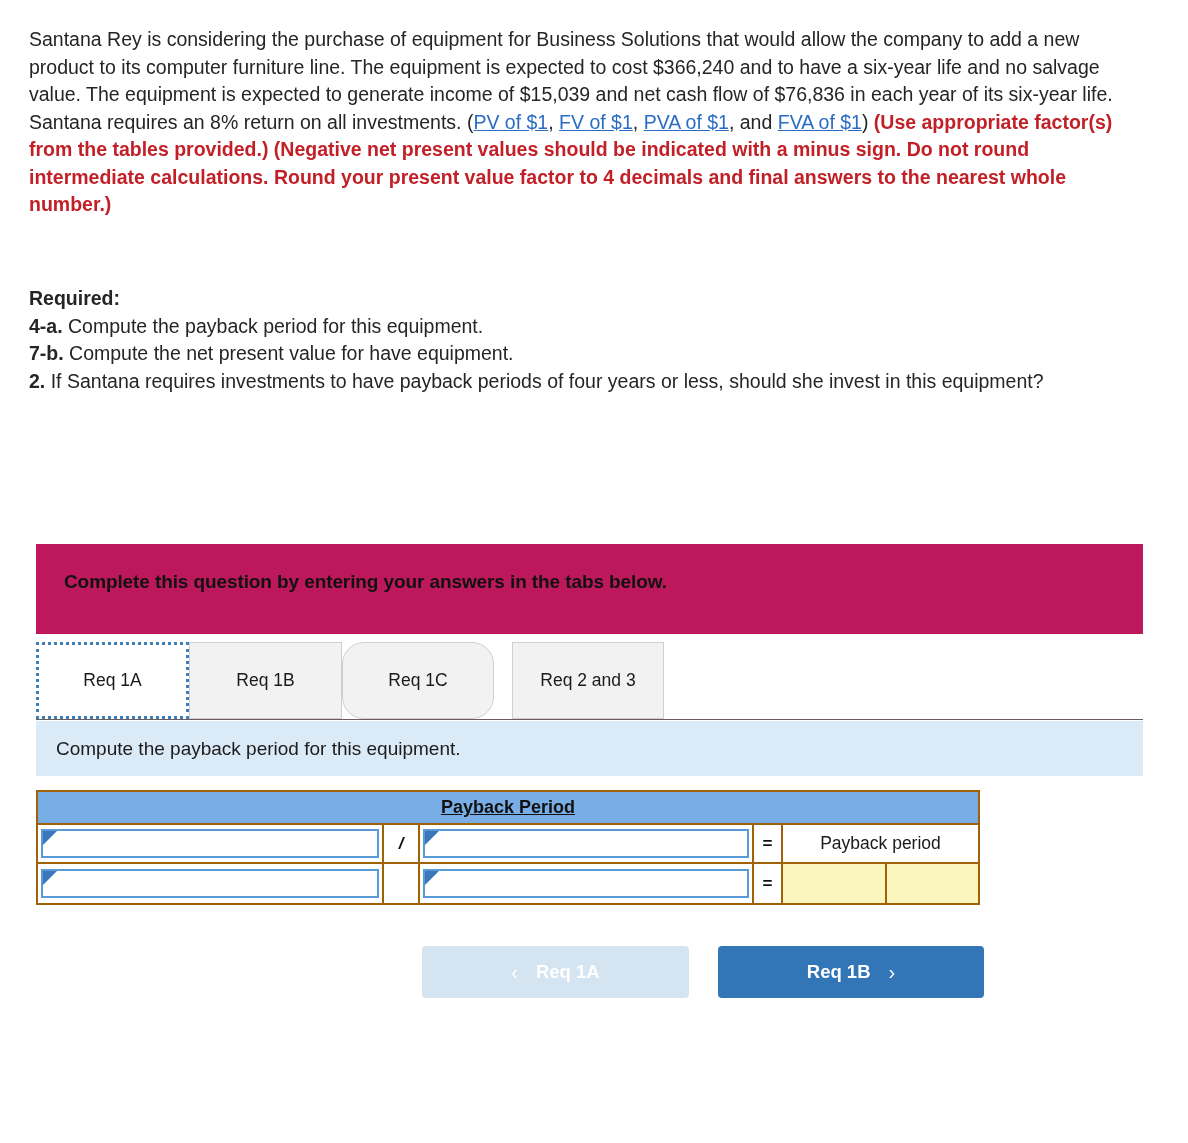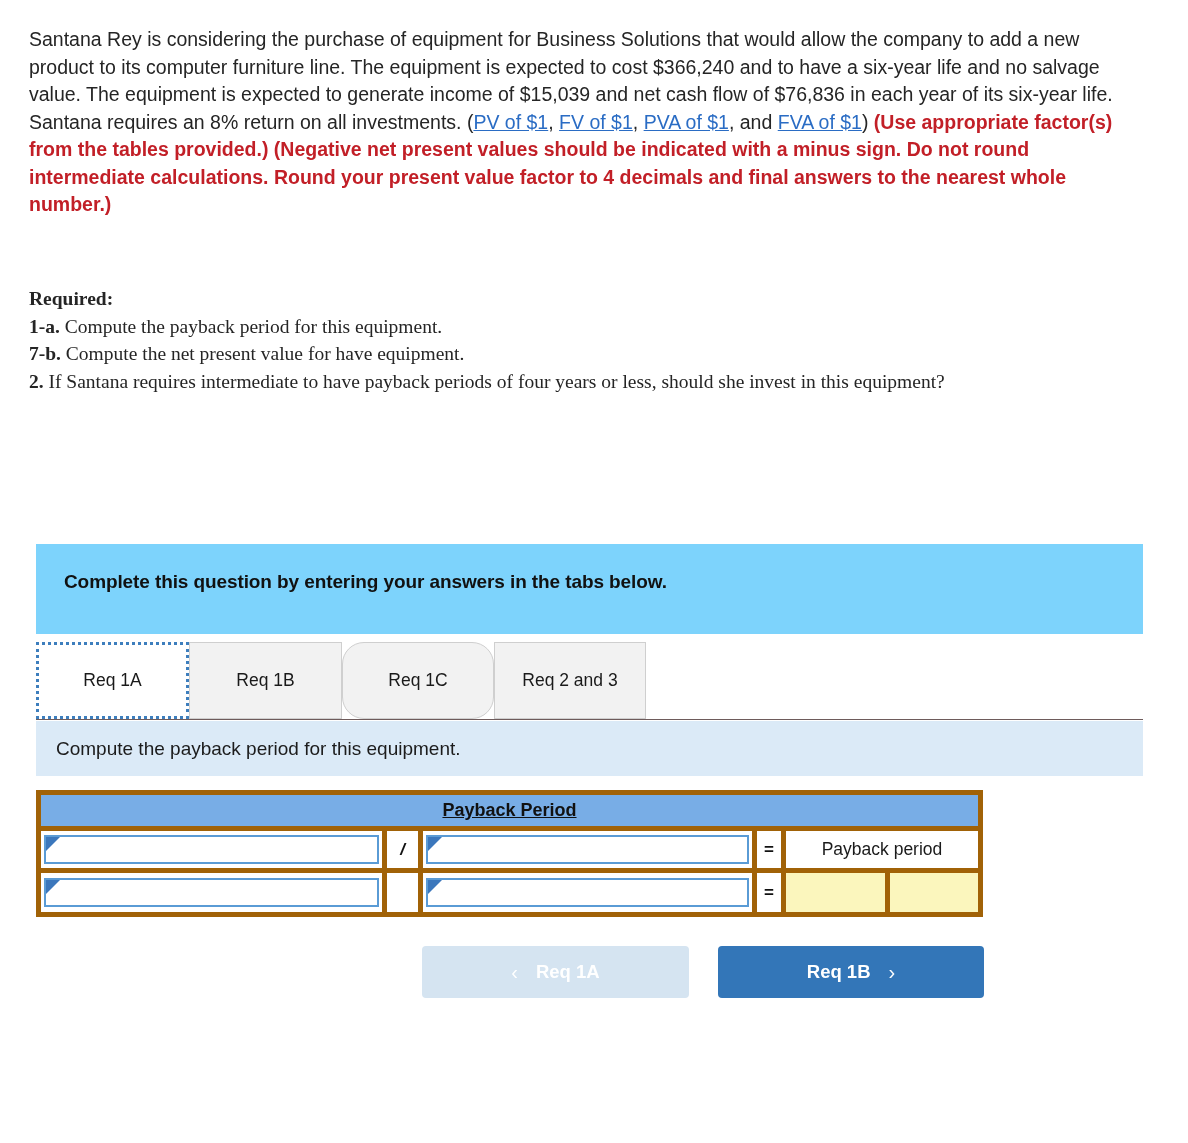--- a/index.html
+++ b/index.html
@@ -40,34 +40,33 @@
 
   
   .required {
     position: absolute;
     left: 29px;
     top: 285px;
     width: 1112px;
     font-size: 19.5px;
     line-height: 27.5px;
     color: #252525;
-    font-family: Liberation Serif, serif;
   }
   .required .hdr { font-weight: bold; }
   .req-line { }
   .req-line b { font-weight: bold; }
 
   
   .banner {
     position: absolute;
     left: 36px;
     top: 544px;
     width: 1107px;
     height: 90px;
-    background: #7dd3fc;
+    background: #be185d;
     box-sizing: border-box;
   }
   .banner-text {
     position: absolute;
     left: 28px;
     top: 27px;
     font-size: 19px;
     font-weight: bold;
     color: #111111;
     letter-spacing: -0.1px;
@@ -103,21 +102,21 @@
     cursor: pointer;
   }
   .tab.active {
     background: #ffffff;
     border: 3px dotted #3d7ebd;
     z-index: 3;
   }
   .tab-0 { left: 0px;   width: 153px; }
   .tab-1 { left: 153px; width: 153px; }
   .tab-2 { left: 306px; width: 152px; border-radius: 22px; }
-  .tab-3 { left: 458px; width: 152px; }
+  .tab-3 { left: 476px; width: 152px; }
 
   
   .instrbar {
     position: absolute;
     left: 36px;
     top: 721px;
     width: 1107px;
     height: 55px;
     background: #dbeaf7;
     display: flex;
@@ -132,21 +131,21 @@
   
   .calc {
     position: absolute;
     left: 36px;
     top: 790px;
     border-collapse: collapse;
     table-layout: fixed;
     font-size: 17px;
   }
   .calc td {
-    border: 5px solid #a16207;
+    border: 2px solid #a16207;
     padding: 0;
     height: 33px;
     vertical-align: middle;
   }
   .calc .head {
     background: #78ade6;
     text-align: center;
     font-weight: bold;
     color: #111111;
   }
@@ -246,23 +245,23 @@
 <body>
 
 <div class="page">
 
   <div class="statement">
     <span>Santana Rey is considering the purchase of equipment for Business Solutions that would allow the company to add a new product to its computer furniture line. The equipment is expected to cost $366,240 and to have a six-year life and no salvage value. The equipment is expected to generate income of $15,039 and net cash flow of $76,836 in each year of its six-year life. Santana requires an 8% return on all investments. (</span><a class="doclink">PV of $1</a><span>, </span><a class="doclink">FV of $1</a><span>, </span><a class="doclink">PVA of $1</a><span>, and </span><a class="doclink">FVA of $1</a><span>) </span><span class="redbold">(Use appropriate factor(s) from the tables provided.) (Negative net present values should be indicated with a minus sign. Do not round intermediate calculations. Round your present value factor to 4 decimals and final answers to the nearest whole number.)</span>
   </div>
 
   <div class="required">
     <div class="hdr">Required:</div>
-    <div class="req-line"><b>1-a.</b><span> Compute the payback period for this equipment.</span></div>
+    <div class="req-line"><b>4-a.</b><span> Compute the payback period for this equipment.</span></div>
     <div class="req-line"><b>7-b.</b><span> Compute the net present value for have equipment.</span></div>
-    <div class="req-line"><b>2.</b><span> If Santana requires intermediate to have payback periods of four years or less, should she invest in this equipment?</span></div>
+    <div class="req-line"><b>2.</b><span> If Santana requires investments to have payback periods of four years or less, should she invest in this equipment?</span></div>
   </div>
 
   <div class="banner">
     <div class="banner-text">Complete this question by entering your answers in the tabs below.</div>
   </div>
 
   <div class="tabstrip">
     <div class="tab tab-0 active">
         <span>Req 1A</span>
       </div>

